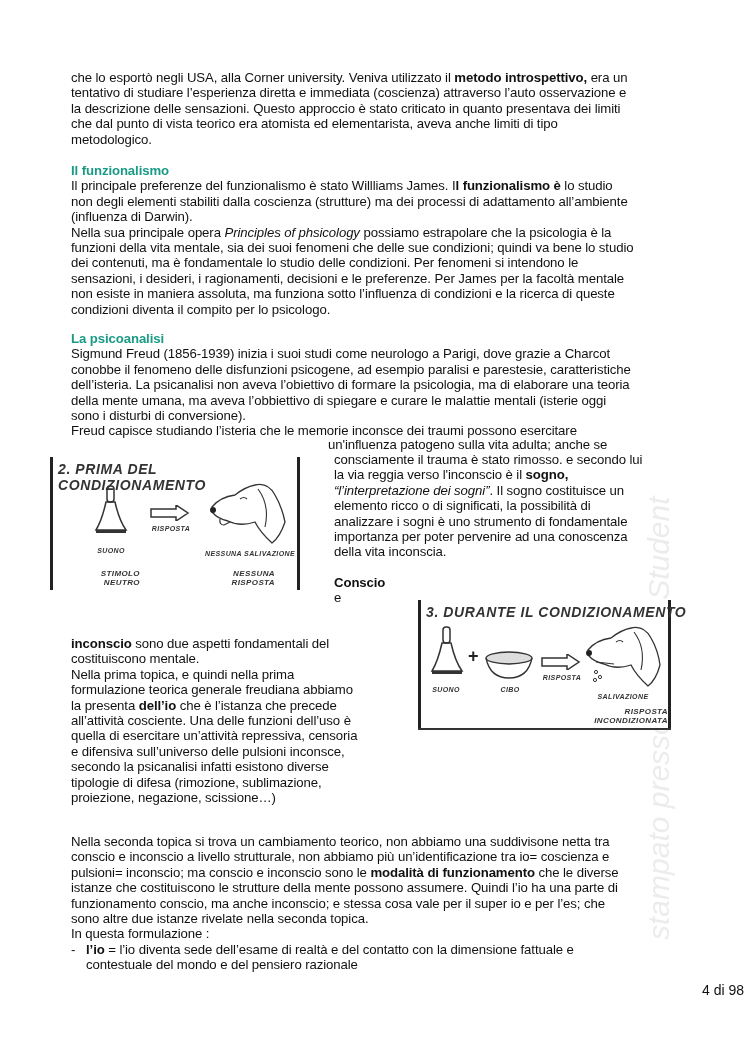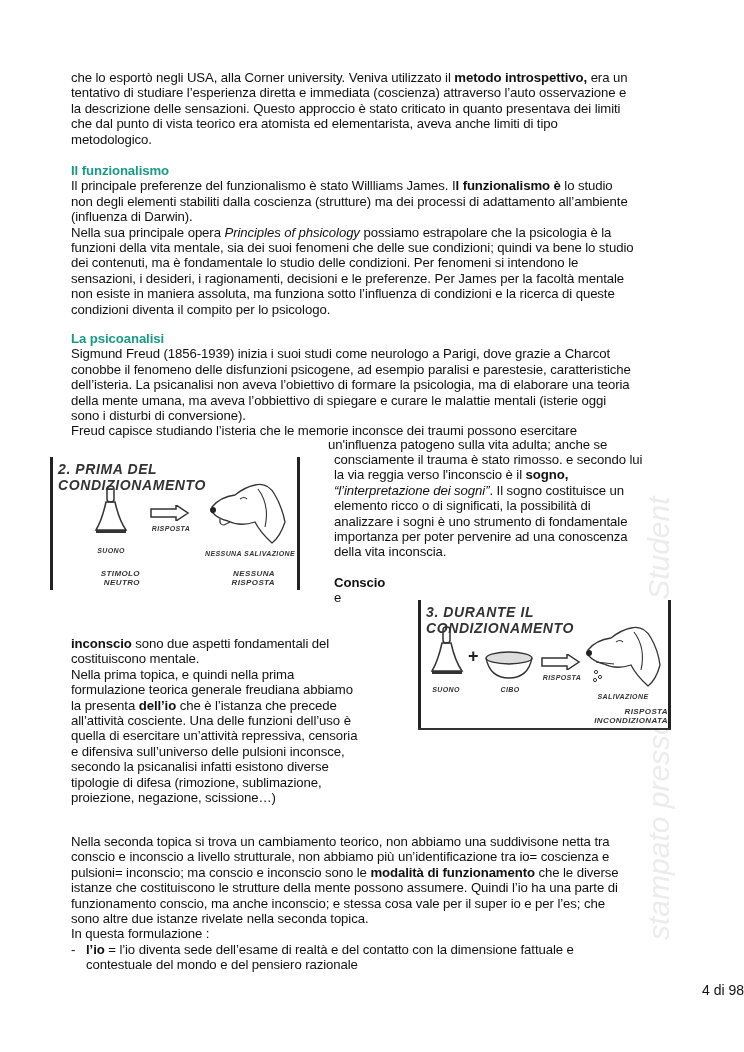--- a/index.html
+++ b/index.html
@@ -129,21 +129,21 @@
   <div class="lbl2" style="left:30px; top:112px; width:60px;">
     <span class="blk">STIMOLO</span>
     <span class="blk">NEUTRO</span>
   </div>
   <div class="lbl2" style="left:165px; top:112px; width:60px;">
     <span class="blk">NESSUNA</span>
     <span class="blk">RISPOSTA</span>
   </div>
 </div>
 
-<div class="fig" style="left:418px; top:600px; width:256px; height:130px;">
+<div class="fig" style="left:418px; top:600px; width:256px; height:130px;padding-left:29px;">
   <div class="bar" style="left:0;"></div>
   <div class="bar" style="left:250px;"></div>
   <div class="bottomline" style="left:0; width:253px; top:128px;"></div>
   <div class="title" style="left:8px; top:4px;">3. DURANTE IL CONDIZIONAMENTO</div>
   <svg style="position:absolute; left:12px; top:26px;" width="34" height="55">
     <rect x="13" y="1" width="7" height="16" rx="3" fill="none" stroke="#333" stroke-width="1.5"></rect>
     <path d="M12 17 Q8 35 2 45 L32 45 Q25 35 21 17 Z" fill="none" stroke="#333" stroke-width="1.5"></path>
     <path d="M2 45 L32 45 L32 48 L2 48 Z" fill="#333"></path>
   </svg>
   <div class="lbl" style="left:6px; top:86px; width:44px;">SUONO</div>

